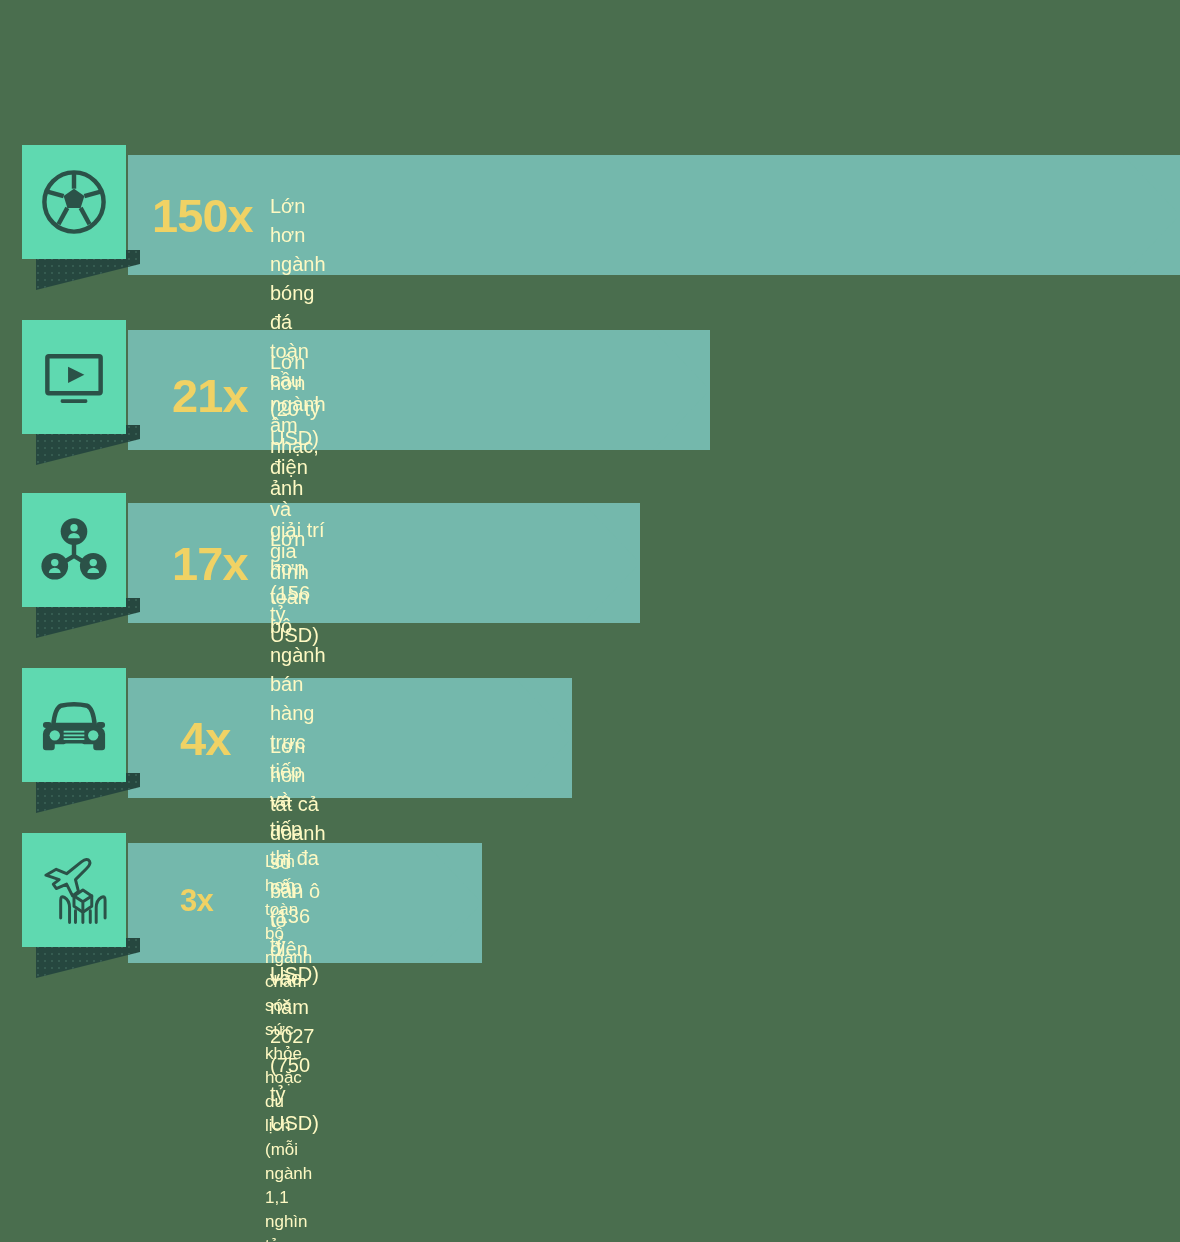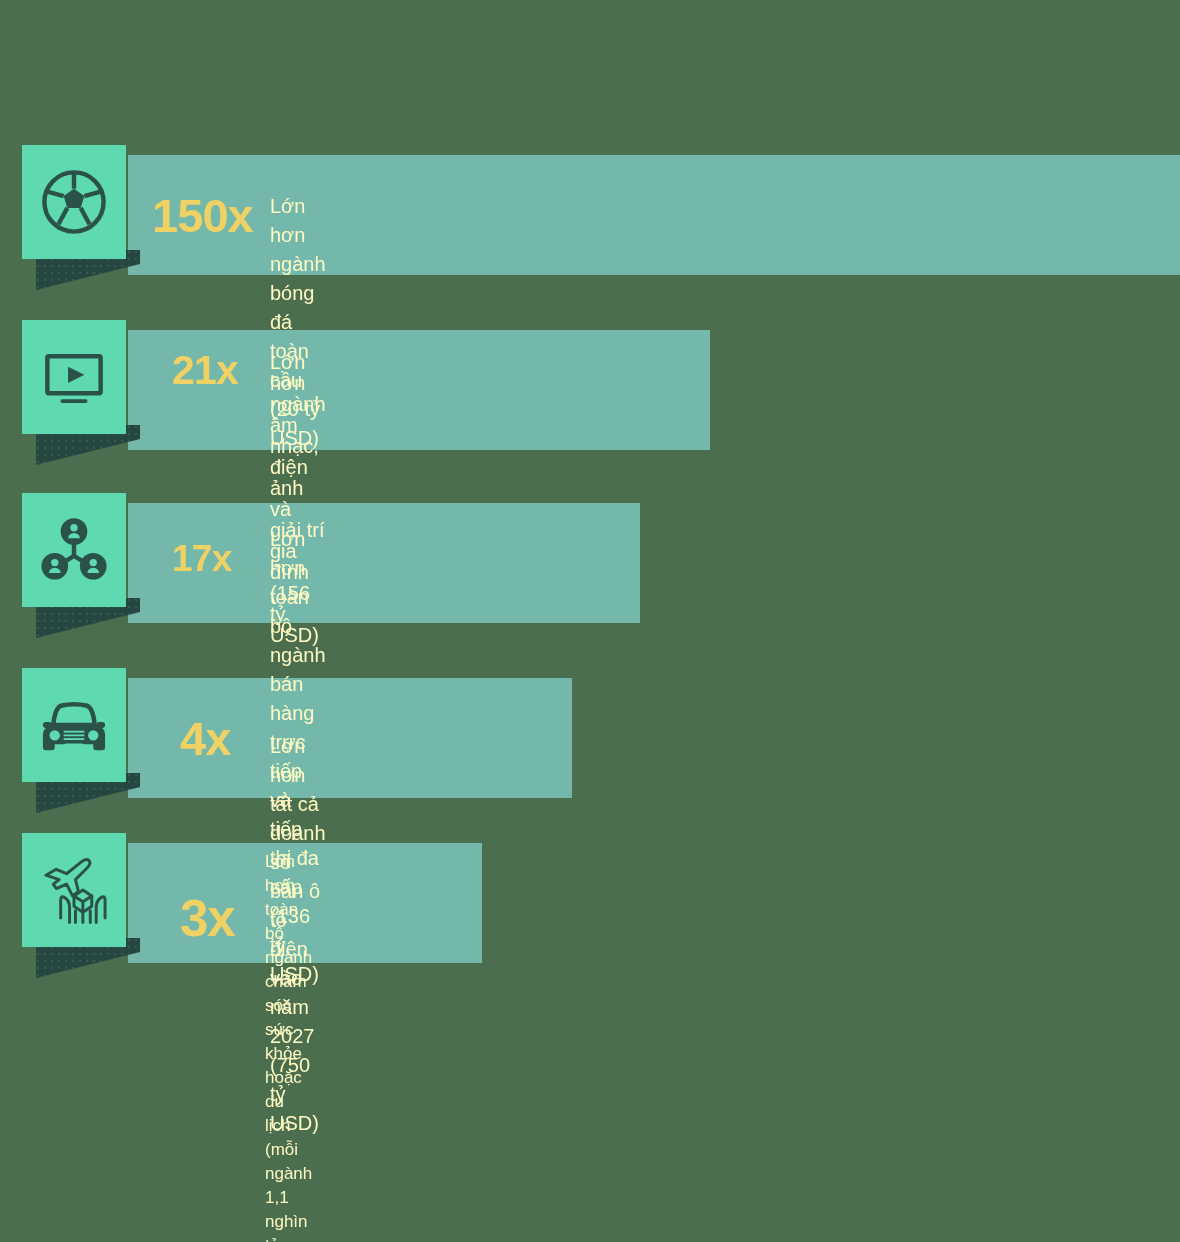--- a/index.html
+++ b/index.html
@@ -142,21 +142,21 @@
     </div>
 
     <div class="icon-tile" style="left:22px; top:320px;">
       <svg viewBox="0 0 100 100">
         <rect x="14" y="22" width="72" height="50" rx="2" fill="none" stroke="#2b5248" stroke-width="6"></rect>
         <polygon points="42,36 64,47 42,58" fill="#2b5248"></polygon>
         <rect x="32" y="80" width="36" height="5" rx="2" fill="#2b5248"></rect>
       </svg>
     </div>
 
-    <div class="multiplier" style="left:172px; top:350px; font-size:41px;">21x</div>
+    <div class="multiplier" style="left:172px; top:372px; font-size:47px;">21x</div>
 
     <div class="desc" style="left:270px; top:352px; font-size:20px; line-height:21px;">Lớn hơn ngành âm nhạc,
 điện ảnh và giải trí gia đình
 (156 tỷ USD)</div>
   </div>
 
   <div class="row" style="top:0;left:0;">
 
     <svg class="bar" style="left:128px; top:503px; width:512px; height:120px;" viewBox="0 0 512 120" preserveAspectRatio="none">
       <polygon points="0,0 455,0 512,60 455,120 0,120" fill="#74b8ac"></polygon>
@@ -188,21 +188,21 @@
           <circle cx="50" cy="20" r="5"></circle>
           <path d="M42,34 a8,7 0 0 1 16,0 z"></path>
           <circle cx="24" cy="67" r="5"></circle>
           <path d="M16,81 a8,7 0 0 1 16,0 z"></path>
           <circle cx="76" cy="67" r="5"></circle>
           <path d="M68,81 a8,7 0 0 1 16,0 z"></path>
         </g>
       </svg>
     </div>
 
-    <div class="multiplier" style="left:172px; top:540px; font-size:37px;">17x</div>
+    <div class="multiplier" style="left:172px; top:540px; font-size:47px;">17x</div>
 
     <div class="desc" style="left:270px; top:525px; font-size:20px; line-height:29px;">Lớn hơn toàn bộ ngành bán hàng
 trực tiếp và tiếp thị đa cấp
 (136 tỷ USD)</div>
   </div>
 
   <div class="row" style="top:0;left:0;">
 
     <svg class="bar" style="left:128px; top:678px; width:444px; height:120px;" viewBox="0 0 444 120" preserveAspectRatio="none">
       <polygon points="0,0 387,0 444,60 387,120 0,120" fill="#74b8ac"></polygon>
@@ -268,21 +268,21 @@
           <path d="M12,30 L26,22 L40,28 L60,12 q8,-6 11,-1 q2,4 -4,10 L52,36 L56,52 L48,58 L40,42 L26,48 L22,42 L30,36 z"></path>
           <path d="M50,58 L62,50 L74,58 L74,72 L62,80 L50,72 z"></path>
           <path d="M50,58 L62,66 L74,58 M62,66 L62,80"></path>
           <path d="M44,94 L44,74 q0,-10 -7,-14 q-5,-3 -5,4 L32,88"></path>
           <path d="M80,94 L80,74 q0,-10 7,-14 q5,-3 5,4 L92,88"></path>
           <path d="M52,94 L52,78 M72,94 L72,78 M62,94 L62,82"></path>
         </g>
       </svg>
     </div>
 
-    <div class="multiplier" style="left:180px; top:885px; font-size:51px;margin-top:8px;">3x</div>
+    <div class="multiplier" style="left:180px; top:885px; font-size:31px;">3x</div>
 
     <div class="desc" style="left:265px; top:850px; font-size:17px; line-height:24px;">Lớn hơn toàn bộ
 ngành chăm sóc sức
 khỏe hoặc du lịch (mỗi
 ngành 1,1 nghìn tỷ
 USD)</div>
   </div>
 
 </div>
 

